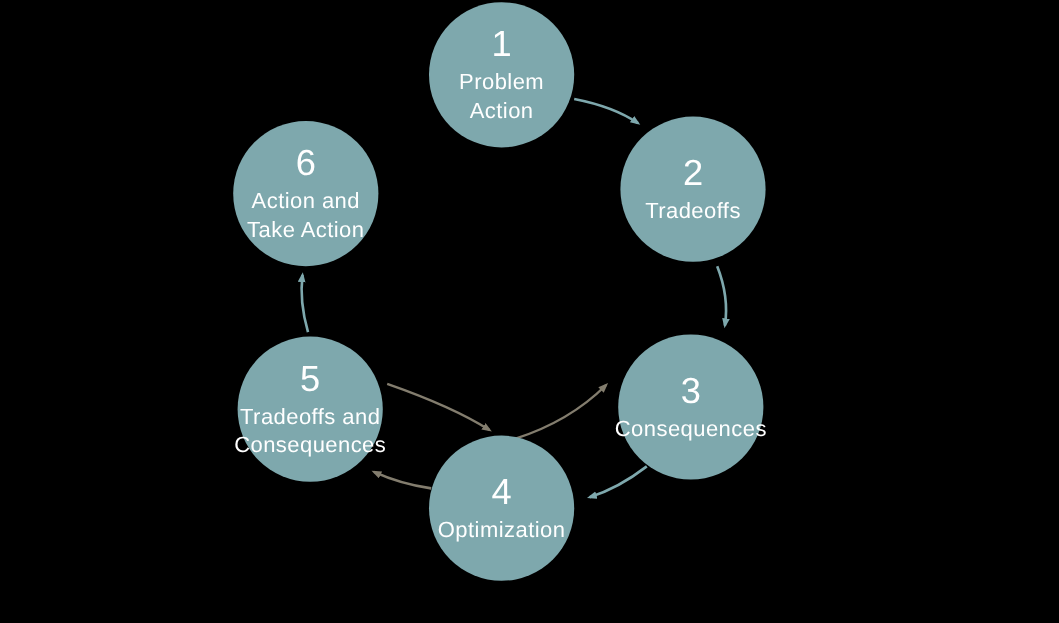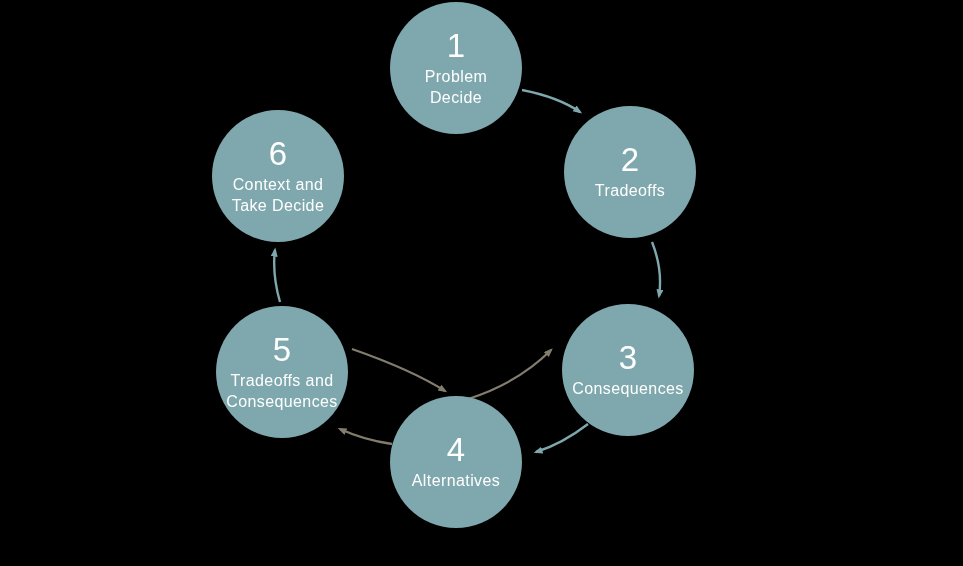--- a/index.html
+++ b/index.html
@@ -23,21 +23,21 @@
     align-items: center; justify-content: center;
     text-align: center;
   }
   .node .num {
     font-size: 33px;
     line-height: 1.1;
     font-weight: 400;
     margin-bottom: 3px;
   }
   .node .line {
-    font-size: 16px;
+    font-size: 20px;
     line-height: 1.3;
     letter-spacing: 0.4px;
   }
 
   .n1 { left: 390px; top: 2px; }
   .n2 { left: 564px; top: 106px; }
   .n3 { left: 562px; top: 304px; }
   .n4 { left: 390px; top: 396px; }
   .n5 { left: 216px; top: 306px; }
   .n6 { left: 212px; top: 110px; }
@@ -68,46 +68,46 @@
     <path d="M280,302 Q272,274 275,250" fill="none" stroke-width="2.4" marker-end="url(#ah-teal)" stroke="#7EA8AD"></path>
 
     <path d="M352,349 Q412,370 445,391" fill="none" stroke-width="2.2" marker-end="url(#ah-gray)" stroke="#837D6E"></path>
 
     <path d="M468,399 Q518,383 551,350" fill="none" stroke-width="2.2" marker-end="url(#ah-gray)" stroke="#837D6E"></path>
   </svg>
 
   <div class="node n1">
     <div class="num">1</div>
     <div class="line">Problem</div>
-    <div class="line">Decide</div>
+    <div class="line">Action</div>
   </div>
 
   <div class="node n2">
     <div class="num">2</div>
     <div class="line">Tradeoffs</div>
     <div class="line"></div>
   </div>
 
   <div class="node n3">
     <div class="num">3</div>
     <div class="line">Consequences</div>
     <div class="line"></div>
   </div>
 
   <div class="node n4">
     <div class="num">4</div>
-    <div class="line">Alternatives</div>
+    <div class="line">Optimization</div>
     <div class="line"></div>
   </div>
 
   <div class="node n5">
     <div class="num">5</div>
     <div class="line">Tradeoffs and</div>
     <div class="line">Consequences</div>
   </div>
 
   <div class="node n6">
     <div class="num">6</div>
-    <div class="line">Context and</div>
-    <div class="line">Take Decide</div>
+    <div class="line">Action and</div>
+    <div class="line">Take Action</div>
   </div>
 
 </div>
 
 </body></html>

